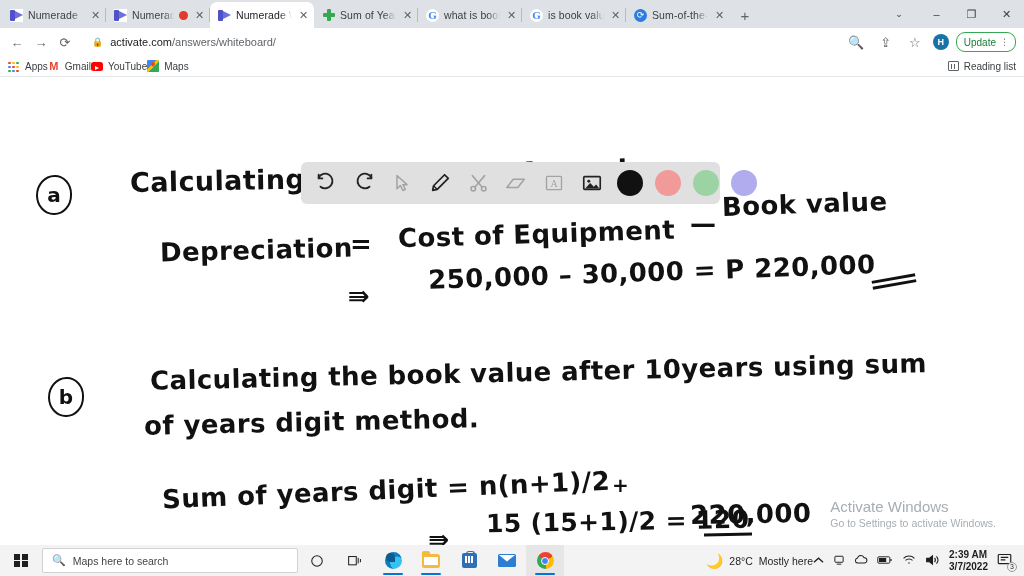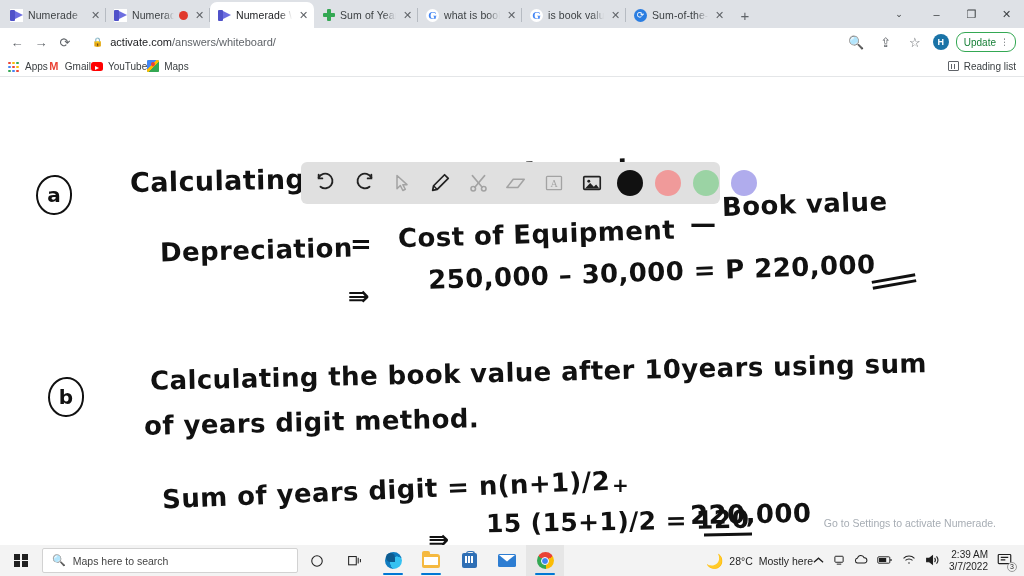--- a/index.html
+++ b/index.html
@@ -181,21 +181,21 @@
             position: relative; color: #1f1f1f; }
   .tbicon.running::after {
     content: ""; position: absolute; bottom: 1px; left: 9px; width: 20px; height: 2.5px;
     background: #0078d4; border-radius: 2px;
   }
   .tbicon.active-app { background: #e6e6e6; }
   .tb-spacer { flex: 1 1 auto; }
   .tray { display: flex; align-items: center; gap: 9px; padding-right: 6px; color: #1f1f1f; }
   .weather { display: flex; align-items: center; gap: 6px; font-size: 10.5px; color: #1f1f1f; }
   .tray-ico { font-size: 11px; color: #1f1f1f; }
-  .clock { font-size: 10px; line-height: 12px; text-align: right; color: #1f1f1f; }
+  .clock { font-size: 10px; line-height: 12px; text-align: left; color: #1f1f1f; font-weight: bold; }
   .notif { position: relative; font-size: 13px; color: #1f1f1f; padding-right: 4px; }
   .notif .badge {
     position: absolute; right: -1px; bottom: -3px; background: #f3f3f3; color: #1f1f1f;
     border: 1px solid #9a9a9a; border-radius: 50%; font-size: 7px; width: 10px; height: 10px;
     display: flex; align-items: center; justify-content: center;
   }
 
   
   .chrome-logo { width: 17px; height: 17px; border-radius: 50%;
     background: conic-gradient(from -60deg, #ea4335 0 120deg, #fbbc04 120deg 240deg, #34a853 240deg 360deg);
@@ -422,21 +422,22 @@
             <path d="M4.5 18 L10 12 L14 16 L16.5 13.5 L20 18 Z" fill="#222" stroke="none"></path>
           </svg>
         </div>
         <div class="swatch" style="background:#111111;"></div>
         <div class="swatch" style="background:#f09a9a;"></div>
         <div class="swatch" style="background:#9bd3a4;"></div>
         <div class="swatch" style="background:#b0aced;"></div>
       </div>
 
       <div class="watermark">
-        <div class="w2">Go to Settings to activate Numerade.</div>
+        <div class="w1">Activate Windows</div>
+        <div class="w2">Go to Settings to activate Windows.</div>
       </div>
 
     </div>
   </div>
 
   <div class="taskbar">
     <div class="startbtn">
       <span class="winlogo">
           <i></i>
           <i></i>

